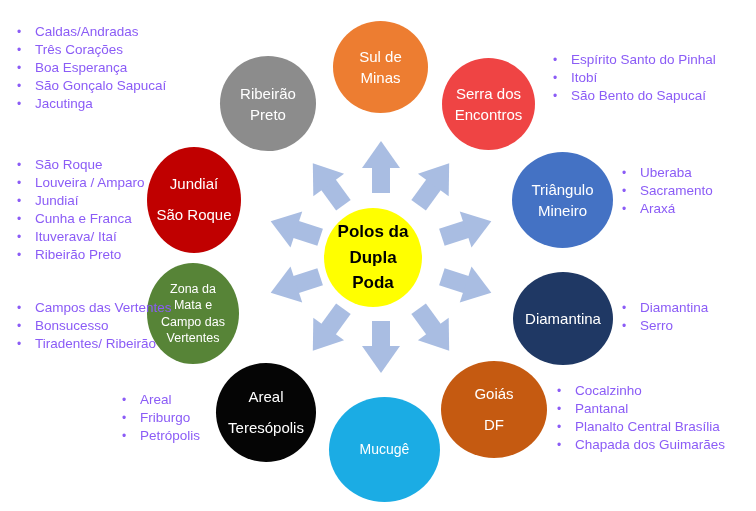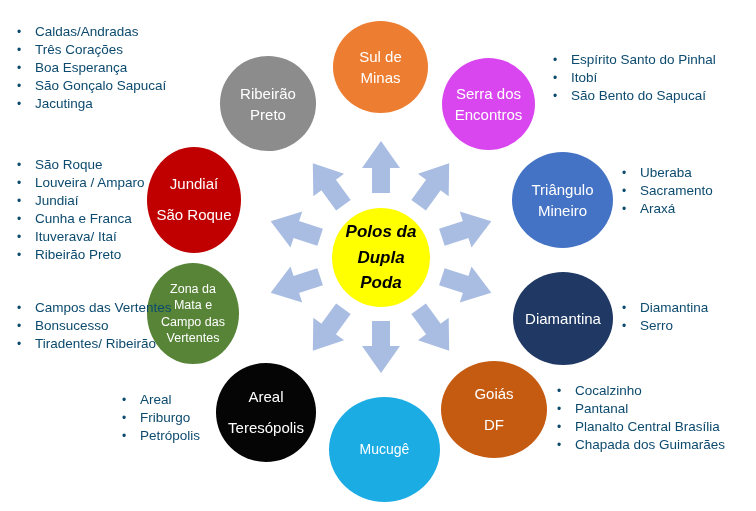--- a/index.html
+++ b/index.html
@@ -23,37 +23,37 @@
   .circle { position:absolute; border-radius:50%; display:flex;
             align-items:center; justify-content:center; text-align:center; color:#ffffff; }
   .label { white-space:pre-line; font-size:15px; line-height:1.4; }
   .spread .label { line-height:2.05; }
   .zona   .label { font-size:12.5px; line-height:1.32; }
   .mucuge .label { font-size:14px; }
   .center-circle .label { color:#000000; font-weight:bold; font-size:17px; line-height:1.5; }
 
   
   .city-list { position:absolute; margin:0; padding:0; list-style:none;
-               font-size:13.5px; color:#0c4a6e; }
+               font-size:13.5px; color:#8b5cf6; }
   .city-list li { position:relative; padding-left:21px; height:18px; line-height:18px;
                   white-space:nowrap; }
   .city-list li::before { content:"•"; position:absolute; left:3px; top:0; font-size:12px; }
 
   
   #c-sul        { left:333px; top:21px;  width:95px;  height:92px; }
   #c-ribeirao   { left:220px; top:56px;  width:96px;  height:95px; }
   #c-serra      { left:442px; top:58px;  width:93px;  height:92px; }
   #c-jundiai    { left:147px; top:147px; width:94px;  height:106px; }
   #c-triangulo  { left:512px; top:152px; width:101px; height:96px; }
   #c-zona       { left:147px; top:263px; width:92px;  height:101px; }
   #c-diamantina { left:513px; top:272px; width:100px; height:93px; }
   #c-areal      { left:216px; top:363px; width:100px; height:99px; }
   #c-mucuge     { left:329px; top:397px; width:111px; height:105px; }
   #c-goias      { left:441px; top:361px; width:106px; height:97px; }
-  #c-center     { left:332px; top:208px; width:98px;  height:99px;font-style:italic; }
+  #c-center     { left:324px; top:208px; width:98px;  height:99px; }
 
   #l-sul        { left:14px;  top:23px;  }
   #l-serra      { left:550px; top:51px;  }
   #l-jundiai    { left:14px;  top:156px; }
   #l-triangulo  { left:619px; top:164px; }
   #l-zona       { left:14px;  top:299px; }
   #l-diamantina { left:619px; top:299px; }
   #l-areal      { left:119px; top:391px; }
   #l-goias      { left:554px; top:382px; }
 </style>
@@ -106,21 +106,21 @@
   </div>
 
   <div class="circle" id="c-sul" style="background-color: rgb(237, 125, 49);">
     <span class="label">Sul de
 Minas</span>
   </div>
   <div class="circle" id="c-ribeirao" style="background-color: rgb(140, 140, 140); align-items: center;">
     <span class="label">Ribeirão
 Preto</span>
   </div>
-  <div class="circle" id="c-serra" style="background-color: #d946ef;">
+  <div class="circle" id="c-serra" style="background-color: #ef4444;">
     <span class="label">Serra dos
 Encontros</span>
   </div>
   <div class="circle spread" id="c-jundiai" style="background-color: rgb(192, 0, 0);">
     <span class="label">Jundiaí
 São Roque</span>
   </div>
   <div class="circle" id="c-triangulo" style="background-color: rgb(68, 114, 196);">
     <span class="label">Triângulo
 Mineiro</span>

